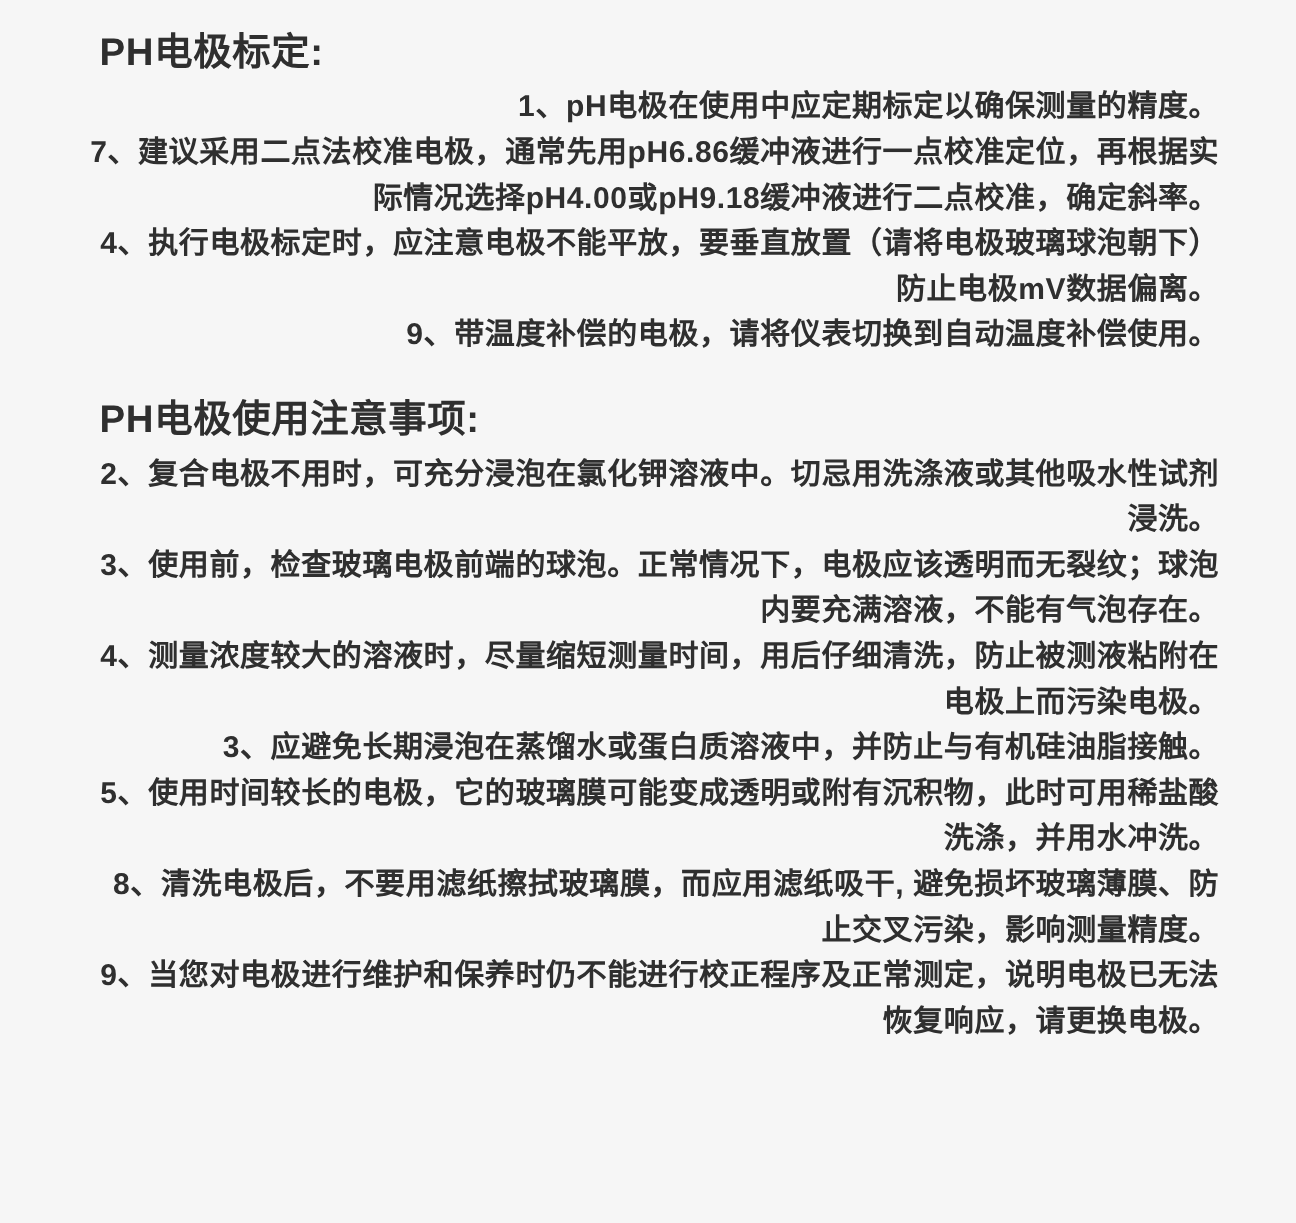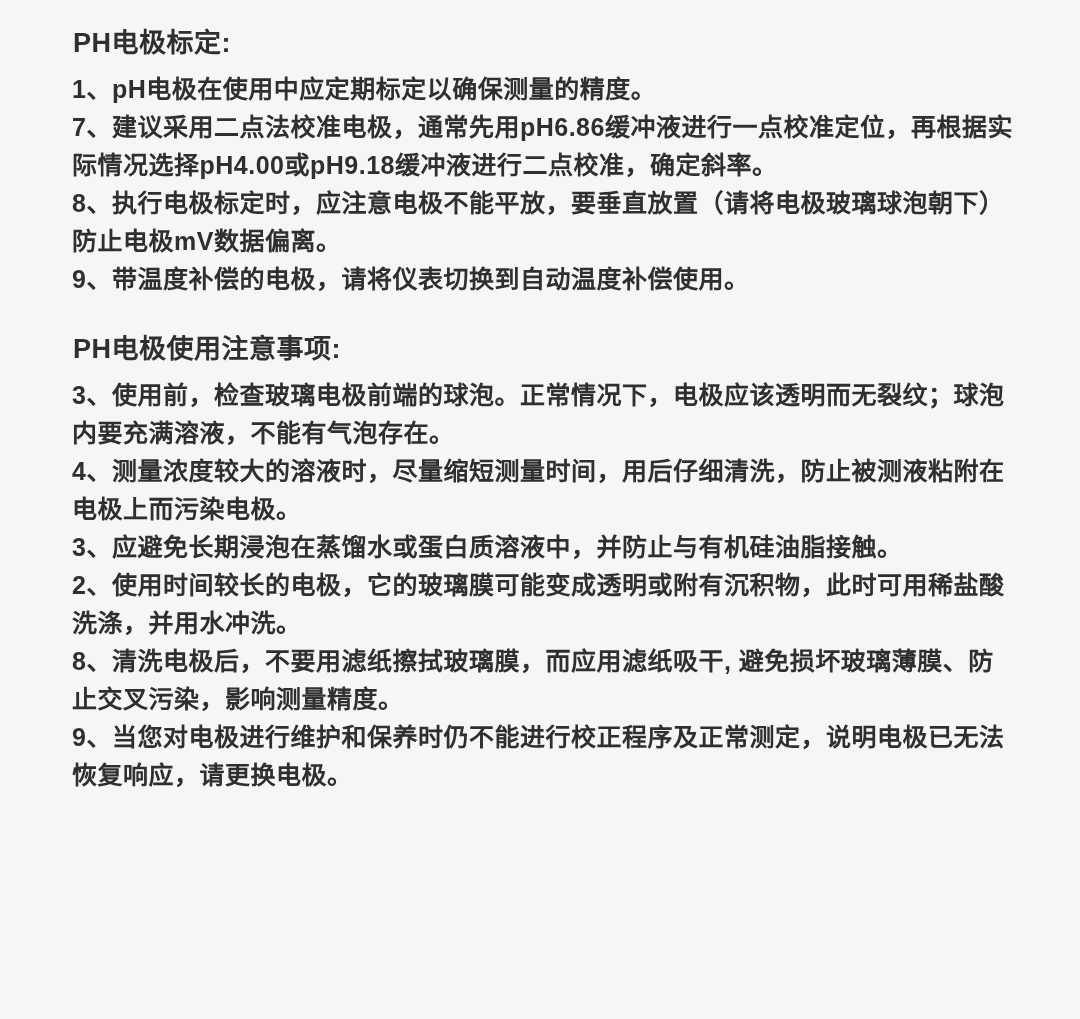--- a/index.html
+++ b/index.html
@@ -20,53 +20,54 @@
     height: 1019px;
     padding: 22px 64px 0 72px;
   }
   .section {
     margin: 0;
   }
   .section + .section {
     margin-top: 30px;
   }
   .section-title {
-    margin: 0 0 6px 1px;
-    font-size: 27px;
+    margin: 0 0 6px 11px;
+    font-size: 32px;
     line-height: 42px;
     font-weight: 700;
     letter-spacing: 0.5px;
   }
   .item {
     margin: 0;
     font-size: 25px;
     line-height: 38px;
     font-weight: 600;
     letter-spacing: 0.5px;
     word-break: break-all;
-    text-align: left;
+    text-align: right;
   }
 </style>
 </head>
 <body>
 
 <div class="page">
 
   <section class="section">
     <h2 class="section-title">PH电极标定:</h2>
     <p class="item">1、pH电极在使用中应定期标定以确保测量的精度。</p>
     <p class="item">7、建议采用二点法校准电极，通常先用pH6.86缓冲液进行一点校准定位，再根据实际情况选择pH4.00或pH9.18缓冲液进行二点校准，确定斜率。</p>
-    <p class="item">8、执行电极标定时，应注意电极不能平放，要垂直放置（请将电极玻璃球泡朝下）防止电极mV数据偏离。</p>
+    <p class="item">4、执行电极标定时，应注意电极不能平放，要垂直放置（请将电极玻璃球泡朝下）防止电极mV数据偏离。</p>
     <p class="item">9、带温度补偿的电极，请将仪表切换到自动温度补偿使用。</p>
   </section>
 
   <section class="section">
     <h2 class="section-title">PH电极使用注意事项:</h2>
+    <p class="item">2、复合电极不用时，可充分浸泡在氯化钾溶液中。切忌用洗涤液或其他吸水性试剂浸洗。</p>
     <p class="item">3、使用前，检查玻璃电极前端的球泡。正常情况下，电极应该透明而无裂纹；球泡内要充满溶液，不能有气泡存在。</p>
     <p class="item">4、测量浓度较大的溶液时，尽量缩短测量时间，用后仔细清洗，防止被测液粘附在电极上而污染电极。</p>
     <p class="item">3、应避免长期浸泡在蒸馏水或蛋白质溶液中，并防止与有机硅油脂接触。</p>
-    <p class="item">2、使用时间较长的电极，它的玻璃膜可能变成透明或附有沉积物，此时可用稀盐酸洗涤，并用水冲洗。</p>
+    <p class="item">5、使用时间较长的电极，它的玻璃膜可能变成透明或附有沉积物，此时可用稀盐酸洗涤，并用水冲洗。</p>
     <p class="item">8、清洗电极后，不要用滤纸擦拭玻璃膜，而应用滤纸吸干, 避免损坏玻璃薄膜、防止交叉污染，影响测量精度。</p>
     <p class="item">9、当您对电极进行维护和保养时仍不能进行校正程序及正常测定，说明电极已无法恢复响应，请更换电极。</p>
 
   </section>
 
 </div>
 
 </body></html>

